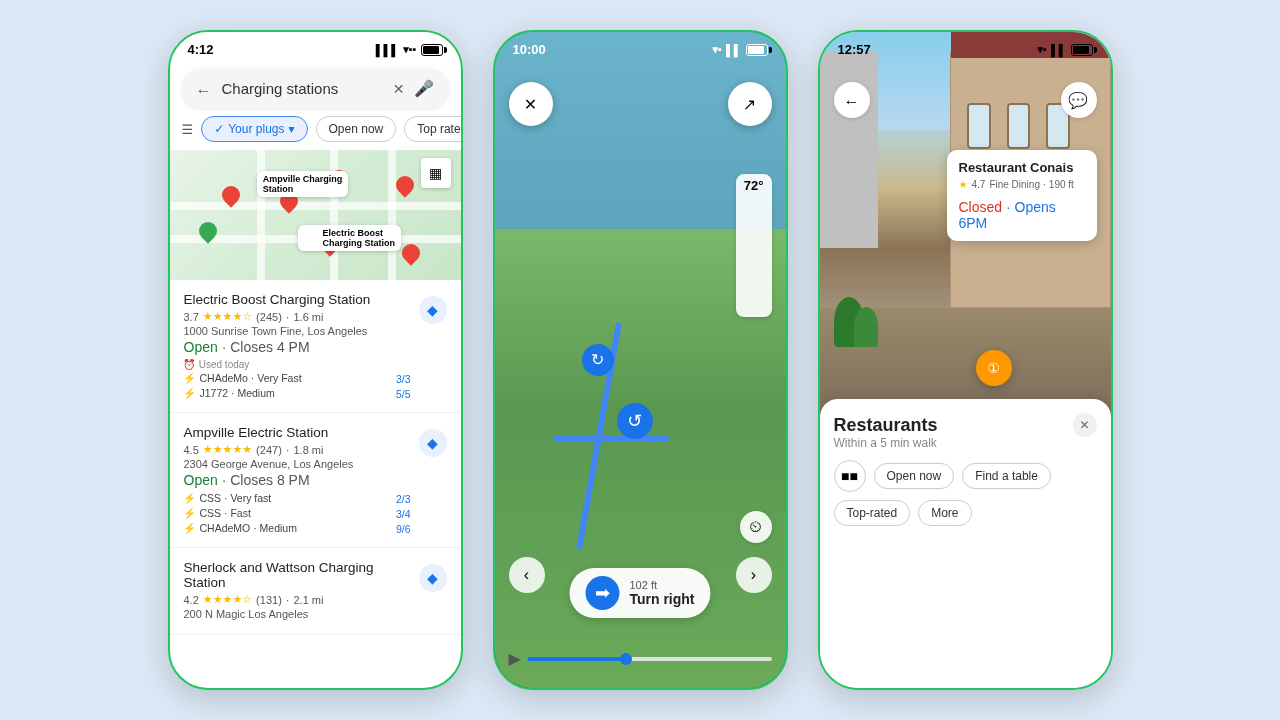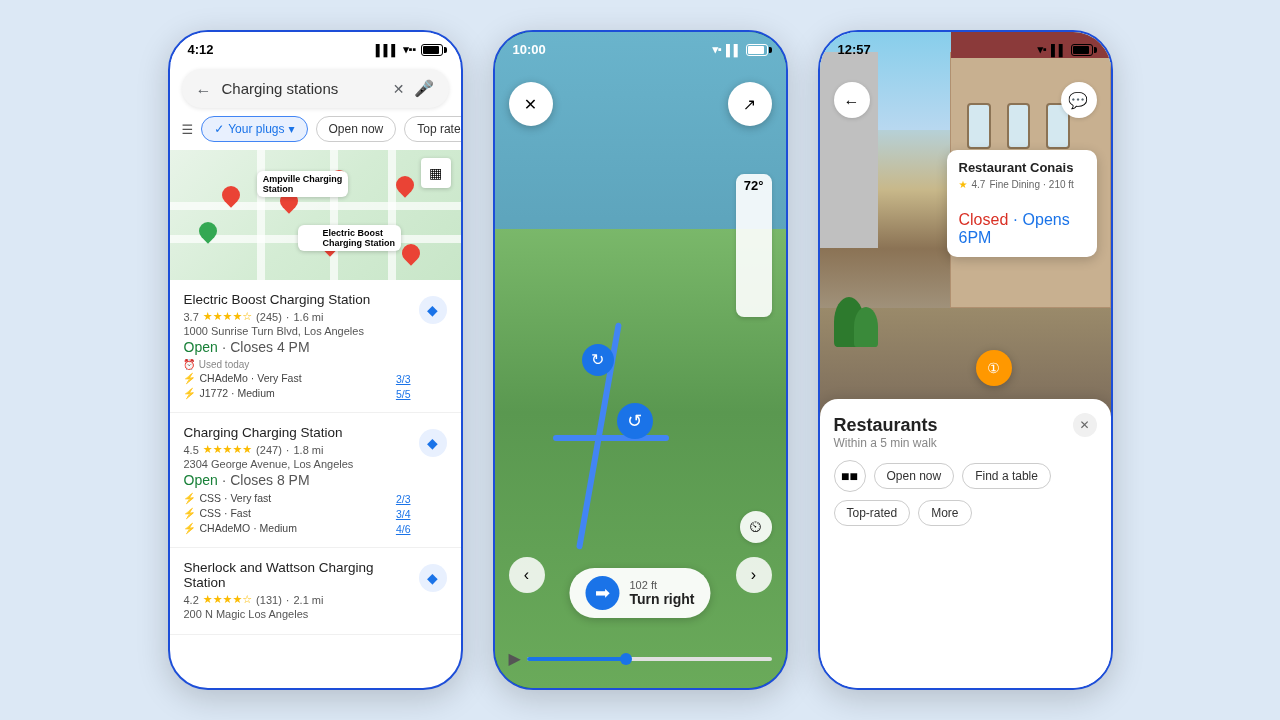--- a/index.html
+++ b/index.html
@@ -16,21 +16,21 @@
       position: relative;
     }
 
     
     .phone {
       background: #fff;
       border-radius: 40px;
       box-shadow: 0 8px 32px rgba(0,0,0,0.18);
       overflow: hidden;
       position: relative;
-      border: 2px solid #1d4ed8;
+      border: 2px solid #22c55e;
     }
     .phone-1 { width: 295px; height: 660px; }
     .phone-2 { width: 295px; height: 660px; }
     .phone-3 { width: 295px; height: 660px; }
 
     
     .status-bar {
       display: flex;
       justify-content: space-between;
       align-items: center;
@@ -164,21 +164,21 @@
     .status-open { color: #188038; }
     .status-used { color: #888; font-size: 10px; }
     .charger-row {
       display: flex;
       justify-content: space-between;
       align-items: center;
       font-size: 10.5px;
       color: #444;
       margin-top: 2px;
     }
-    .charger-avail { font-size: 10.5px; color: #1a73e8; font-weight: 500; text-decoration: underline; }
+    .charger-avail { font-size: 10.5px; color: #1a73e8; font-weight: 500; }
     .nav-arrow {
       width: 28px;
       height: 28px;
       background: #e8f0fe;
       border-radius: 50%;
       display: flex;
       align-items: center;
       justify-content: center;
       flex-shrink: 0;
       margin-top: 4px;
@@ -286,21 +286,21 @@
       top: 30%;
       right: 14px;
       background: #fff;
       border-radius: 10px;
       padding: 10px 12px;
       box-shadow: 0 3px 12px rgba(0,0,0,0.2);
       width: 150px;
     }
     .restaurant-card-name { font-size: 13px; font-weight: 700; color: #222; margin-bottom: 4px; }
     .restaurant-card-detail { font-size: 10px; color: #666; display: flex; align-items: center; gap: 4px; }
-    .restaurant-card-status { font-size: 16px; color: #d93025; margin-top: 21px; }
+    .restaurant-card-status { font-size: 14px; color: #d93025; margin-top: 9px; }
     .restaurant-card-status span { color: #1a73e8; }
     .orange-circle {
       position: absolute;
       bottom: 10%;
       right: 34%;
       width: 36px;
       height: 36px;
       background: #ff9800;
       border-radius: 50%;
       display: flex;
@@ -439,21 +439,21 @@
     <div class="station-item">
       <div class="station-info">
         <div class="station-name">Electric Boost Charging Station</div>
         <div class="station-rating">
           <span>3.7</span>
           <span class="stars">★★★★☆</span>
           <span>(245)</span>
           <span>·</span>
           <span>1.6 mi</span>
         </div>
-        <div class="station-address">1000 Sunrise Turn Blvd, Los Angeles</div>
+        <div class="station-address">1000 Sunrise Town Fine, Los Angeles</div>
         <div class="station-status">
           <span class="status-open">Open</span>
           <span style="color:#555;"> · Closes 4 PM</span>
         </div>
         <div class="charger-row">
           <span class="status-used">⏰ Used today</span>
         </div>
         <div class="charger-row">
           <span>⚡ CHAdeMo · Very Fast</span>
           <span class="charger-avail">3/3</span>
@@ -463,21 +463,21 @@
           <span class="charger-avail">5/5</span>
         </div>
       </div>
       <div class="nav-arrow">
         <span class="nav-arrow-blue">◆</span>
       </div>
     </div>
 
     <div class="station-item">
       <div class="station-info">
-        <div class="station-name">Charging Charging Station</div>
+        <div class="station-name">Ampville Electric Station</div>
         <div class="station-rating">
           <span>4.5</span>
           <span class="stars">★★★★★</span>
           <span>(247)</span>
           <span>·</span>
           <span>1.8 mi</span>
         </div>
         <div class="station-address">2304 George Avenue, Los Angeles</div>
         <div class="station-status">
           <span class="status-open">Open</span>
@@ -486,21 +486,21 @@
         <div class="charger-row">
           <span>⚡ CSS · Very fast</span>
           <span class="charger-avail">2/3</span>
         </div>
         <div class="charger-row">
           <span>⚡ CSS · Fast</span>
           <span class="charger-avail">3/4</span>
         </div>
         <div class="charger-row">
           <span>⚡ CHAdeMO · Medium</span>
-          <span class="charger-avail">4/6</span>
+          <span class="charger-avail">9/6</span>
         </div>
       </div>
       <div class="nav-arrow">
         <span class="nav-arrow-blue">◆</span>
       </div>
     </div>
 
     <div class="station-item">
       <div class="station-info">
         <div class="station-name">Sherlock and Wattson Charging Station</div>
@@ -618,21 +618,21 @@
 
     <div class="back-arrow" style="position:absolute;top:50px;right:14px;z-index:5;">
       <span>💬</span>
     </div>
 
     <div class="restaurant-card">
       <div class="restaurant-card-name">Restaurant Conais</div>
       <div class="restaurant-card-detail">
         <span style="color:#fbbc04;">★</span>
         <span>4.7</span>
-        <span>Fine Dining · 210 ft</span>
+        <span>Fine Dining · 190 ft</span>
       </div>
       <div class="restaurant-card-status">
         <span style="color:#d93025;">Closed</span>
         <span style="color:#1a73e8;"> · Opens 6PM</span>
       </div>
     </div>
 
     <div class="orange-circle">
       <span style="color:#fff;font-size:14px;">①</span>
     </div>

